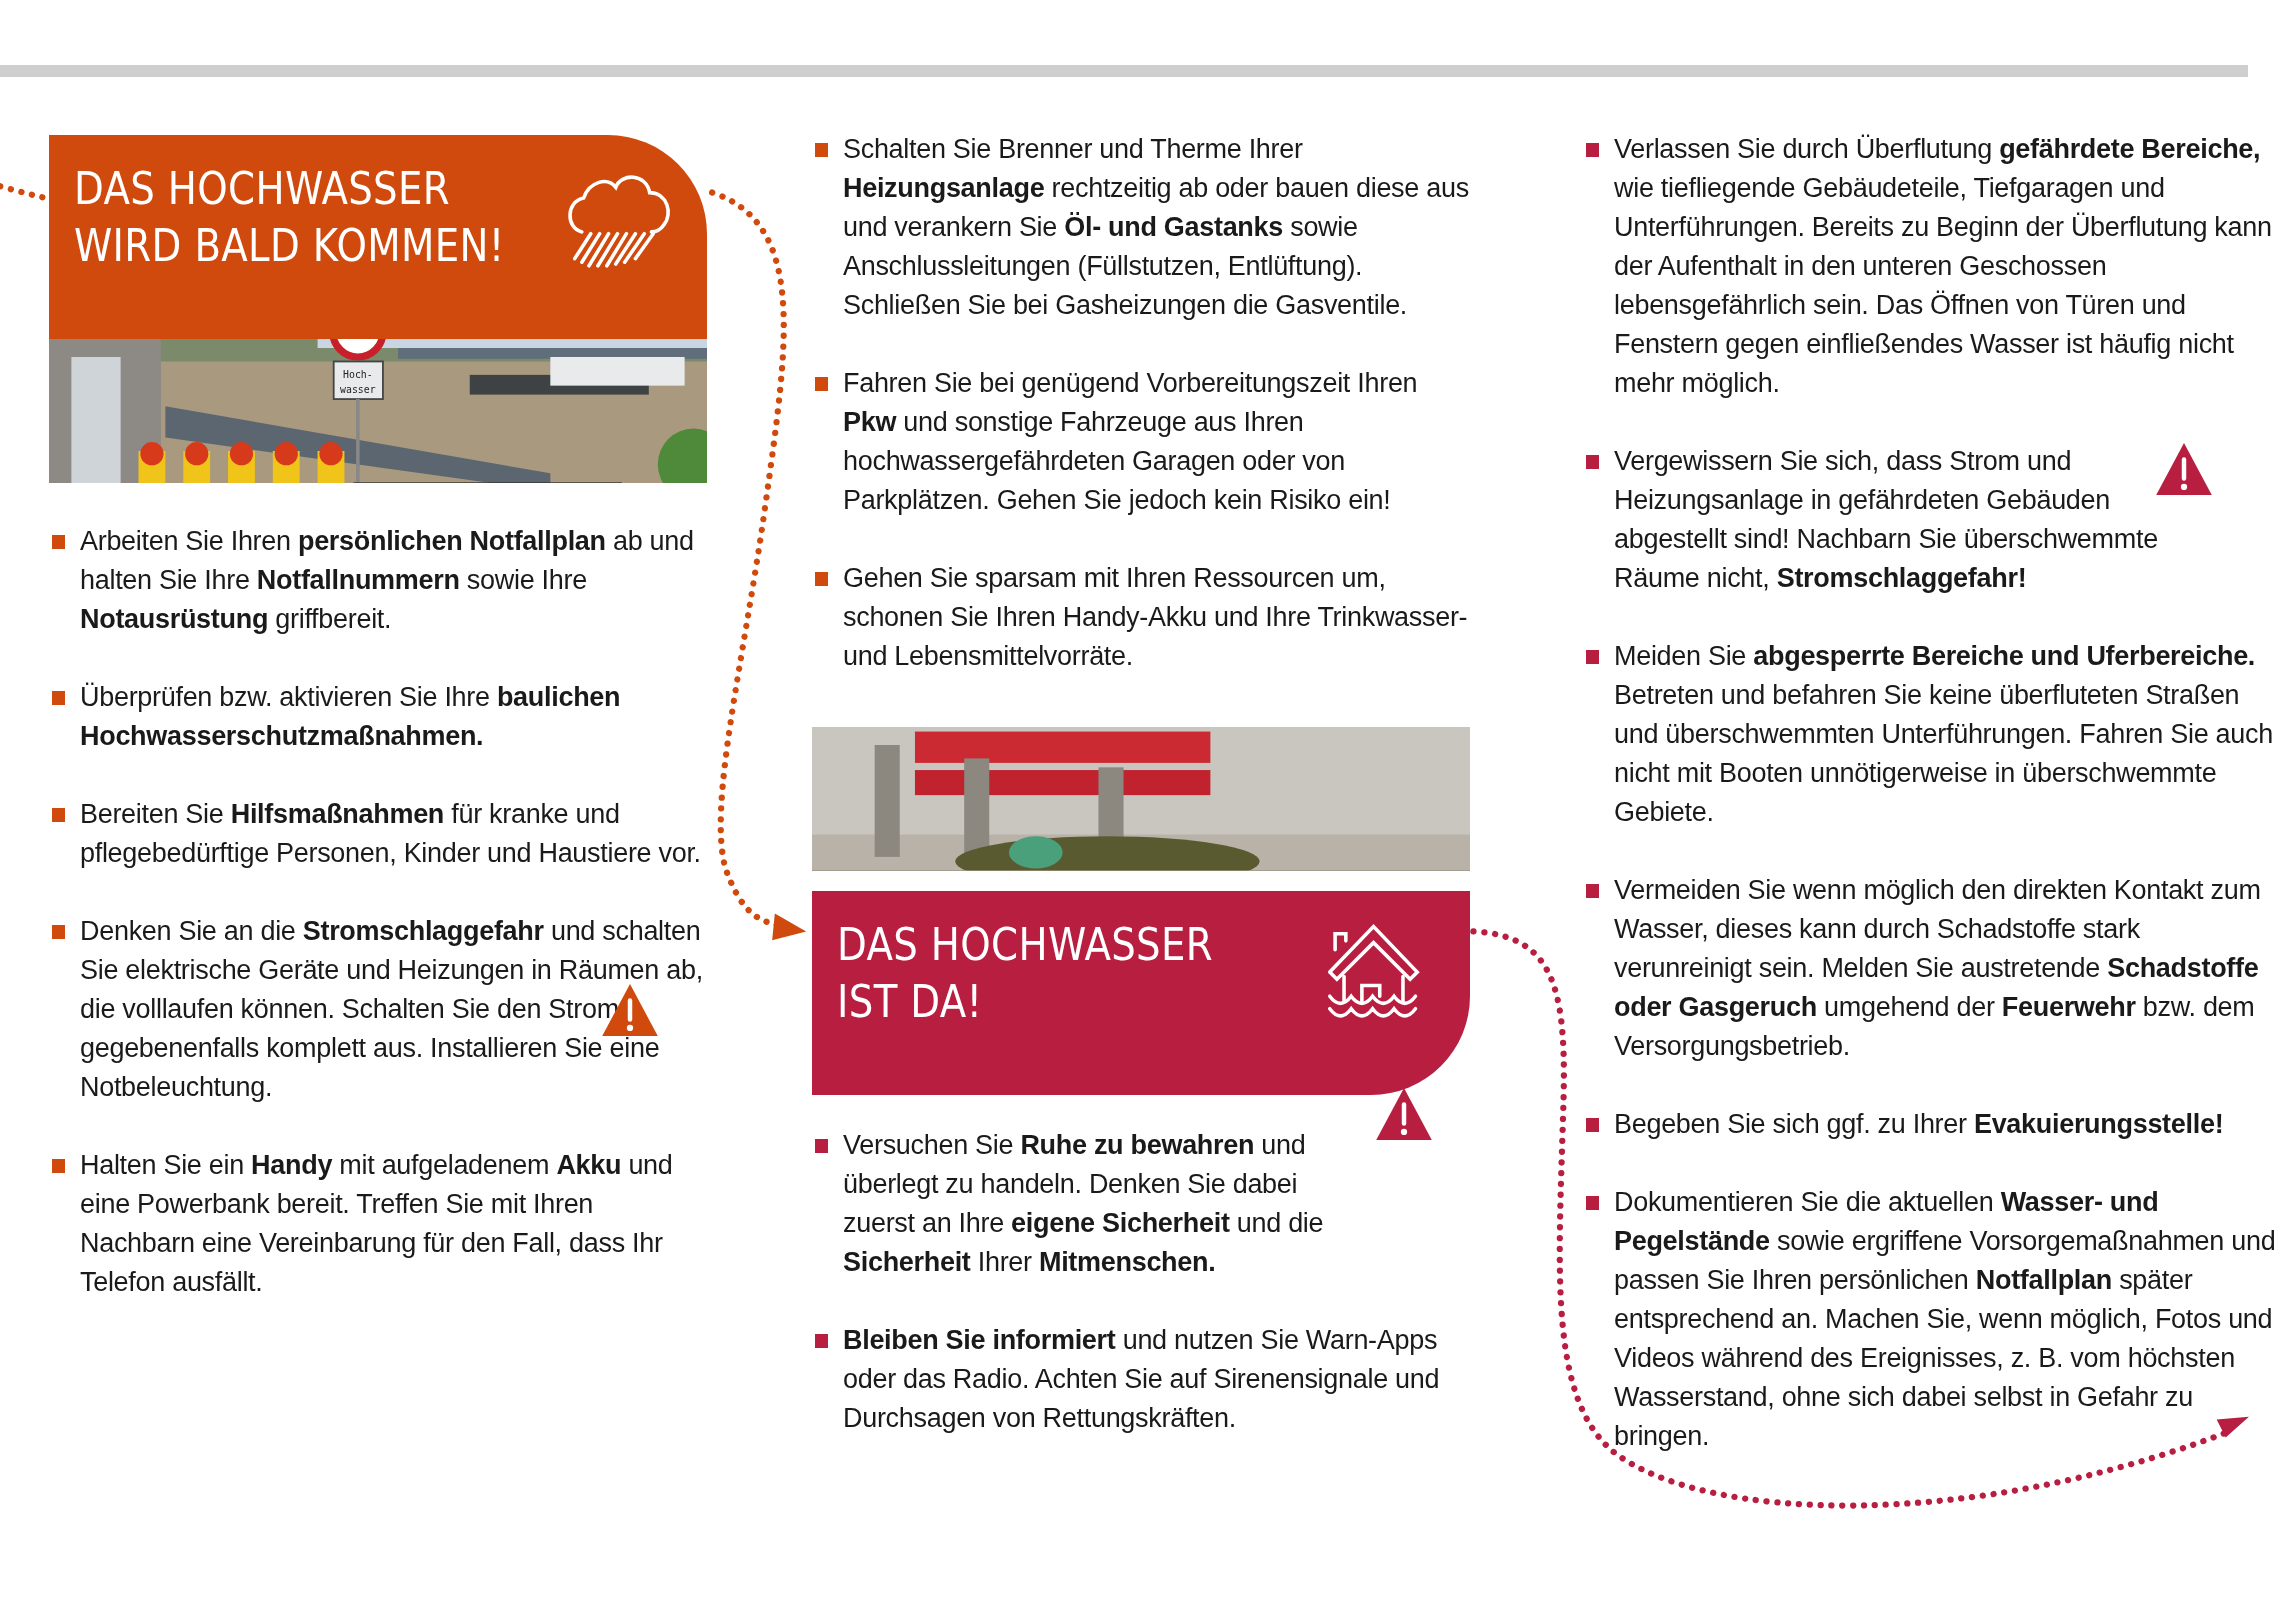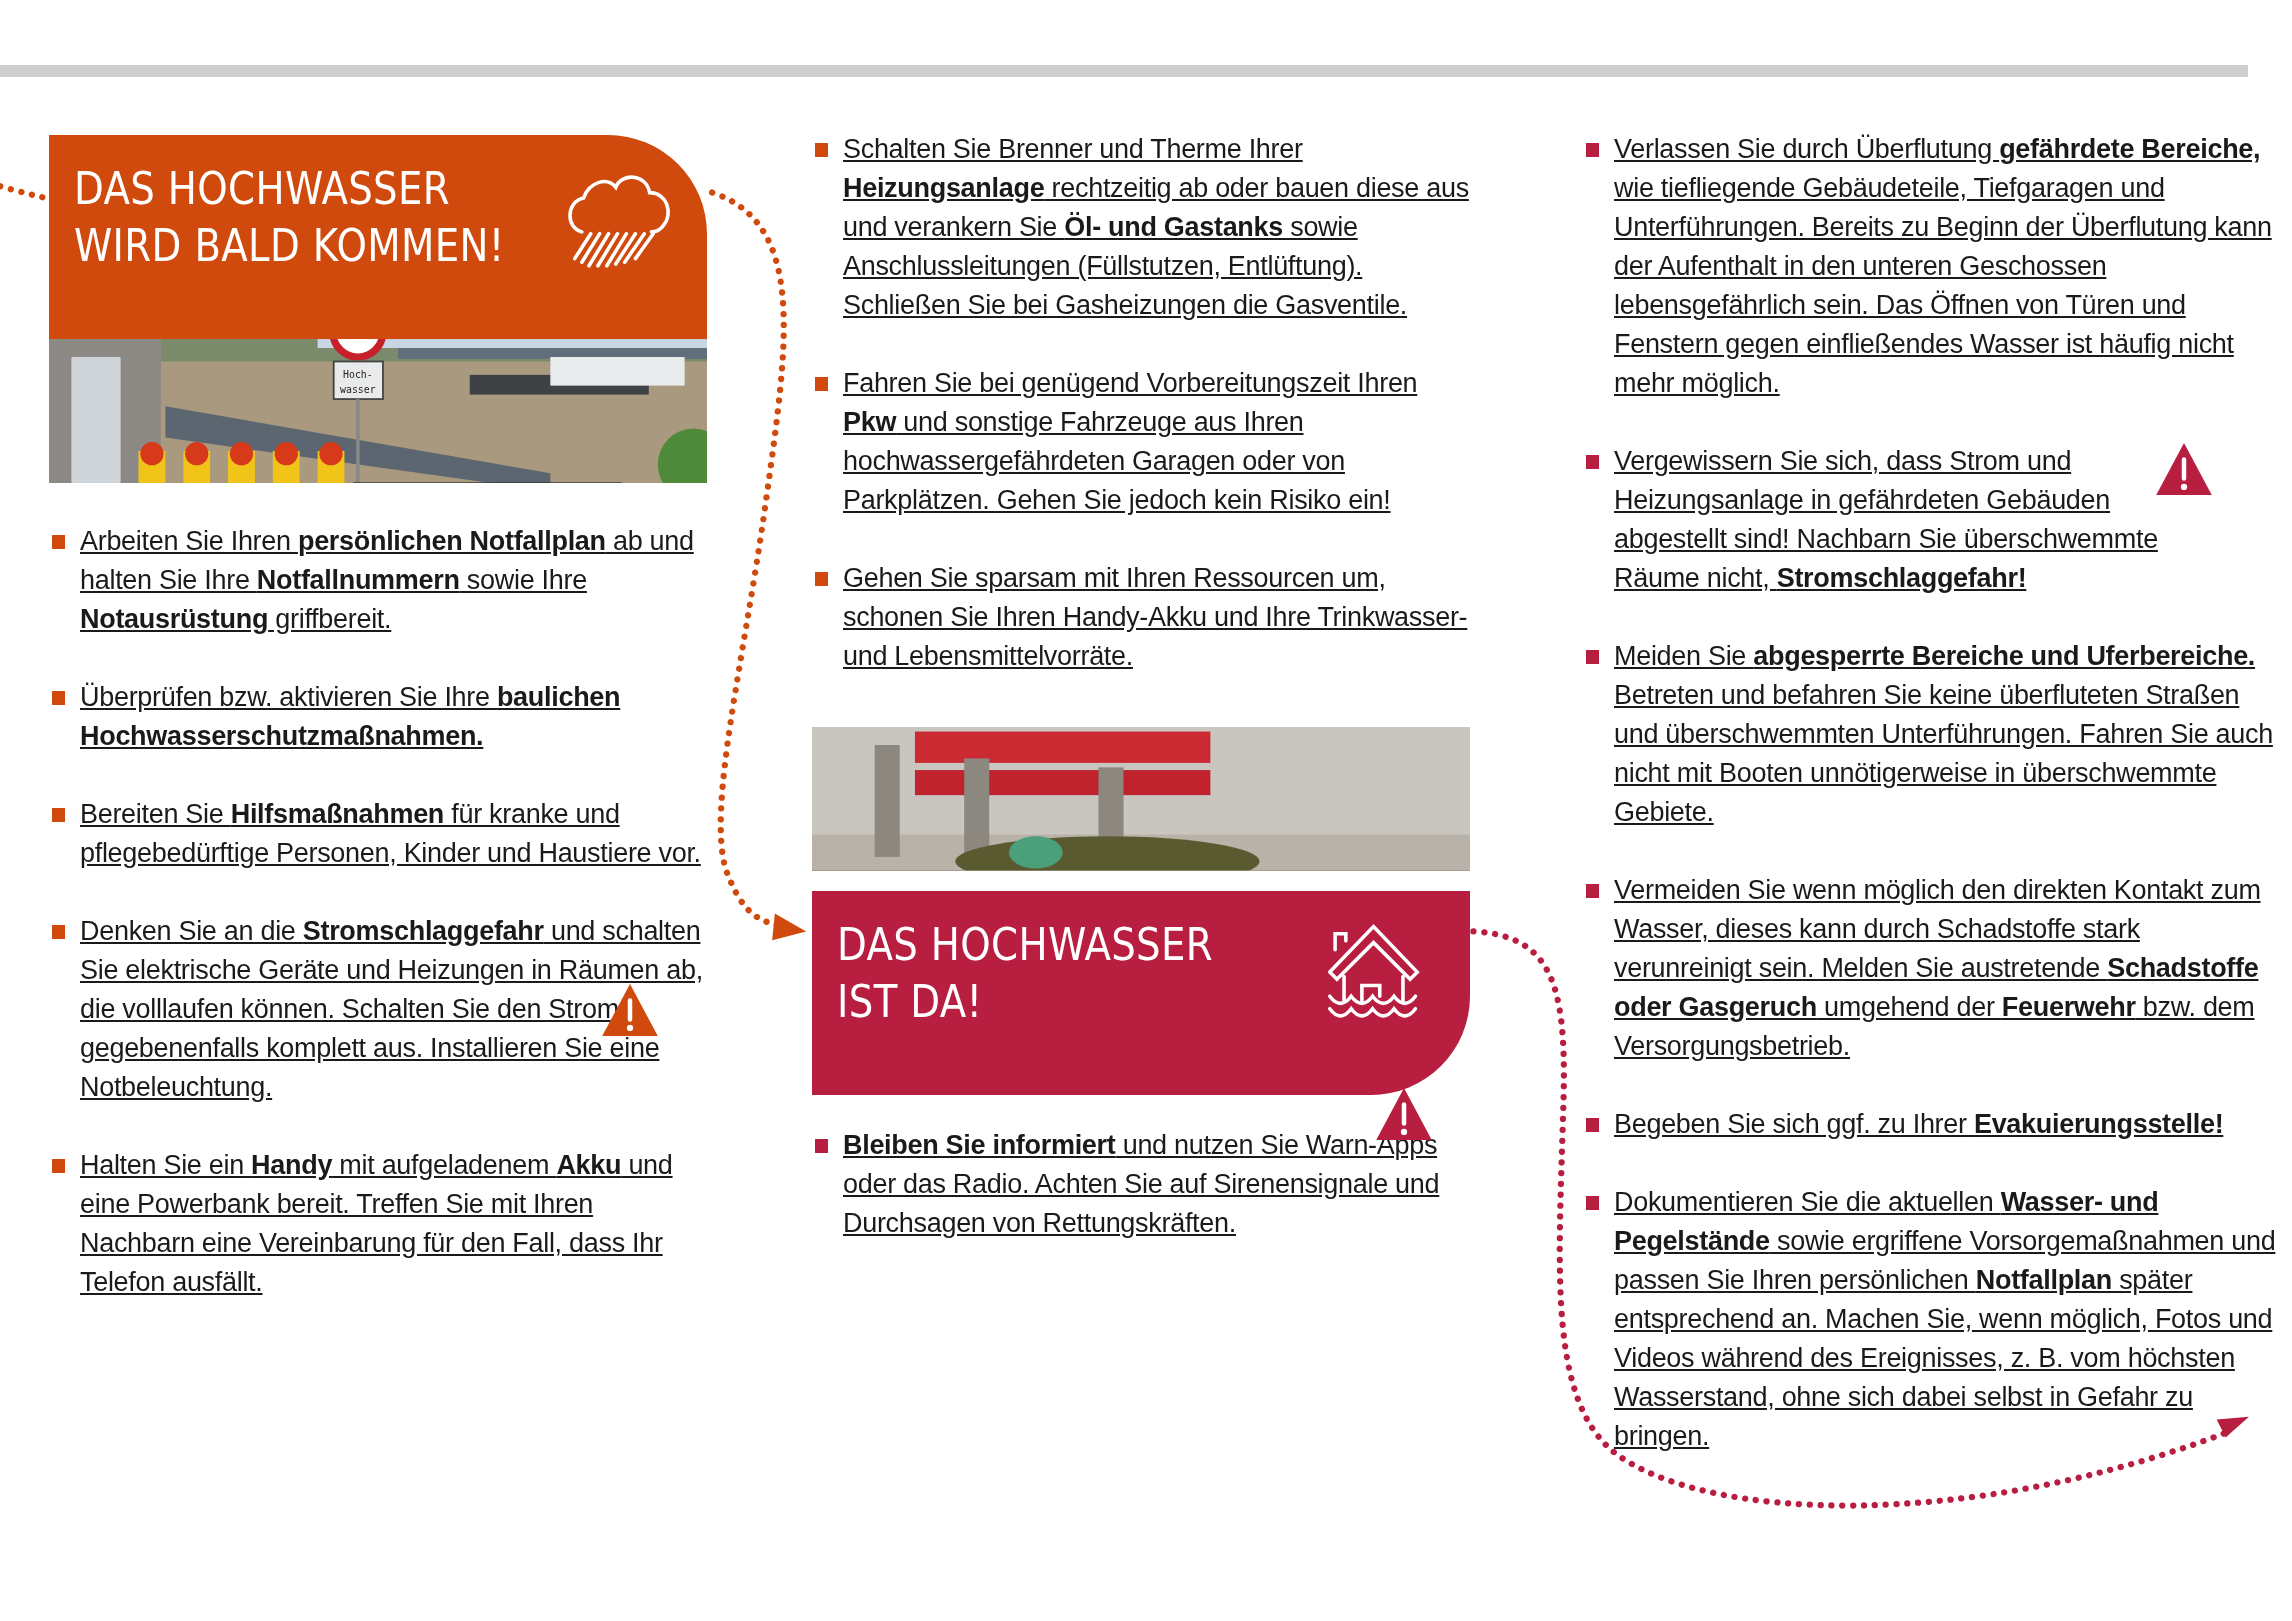--- a/index.html
+++ b/index.html
@@ -18,21 +18,21 @@
   .header-title { position: absolute; left: 25px; top: 25px; font-size: 45px; line-height: 57px;
                   font-weight: 300; letter-spacing: 0.4px; text-transform: uppercase;
                   font-family: "DejaVu Sans", "Liberation Sans", sans-serif; font-weight: normal;
                   transform: scaleX(0.86); transform-origin: left top; }
   .header-icon { position: absolute; }
 
   .photo { position: relative; width: 658px; height: 144px; overflow: hidden; }
 
   ul.items { list-style: none; margin: 0; padding: 0; }
   ul.items li { position: relative; padding-left: 31px; font-size: 27px; line-height: 39px;
-                margin-bottom: 39px; letter-spacing: -0.3px; text-decoration: underline; }
+                margin-bottom: 39px; letter-spacing: -0.3px; }
   ul.items li .bullet { position: absolute; left: 2.7px; top: 13.4px; width: 13.4px; height: 13.4px; }
   .bullet.orange { background: #cf4a0c; }
   .bullet.red { background: #b81e40; }
   ul.items li b { font-weight: bold; }
 
   .warn { position: absolute; }
   svg.paths { position: absolute; left: 0; top: 0; pointer-events: none; }
 </style>
 </head>
 <body>
@@ -157,20 +157,21 @@
         <polyline points="12,30 12,12 24,12 24,20"></polyline>
         <polyline points="22,60 22,88"></polyline>
         <polyline points="88,60 88,88"></polyline>
         <polyline points="42,88 42,70 62,70 62,82"></polyline>
         <path d="M 6 82 q 12 16 24 0 q 12 16 24 0 q 12 16 24 0 q 12 16 24 0"></path>
         <path d="M 6 96 q 12 16 24 0 q 12 16 24 0 q 12 16 24 0 q 12 16 24 0"></path>
       </g>
     </svg>
   </div>
   <ul class="items" style="margin-top:31px;">
+      <li style="padding-right: 99px;"><span class="bullet red"></span><span>Versuchen Sie </span><b>Ruhe zu bewahren</b><span> und überlegt zu handeln. Denken Sie dabei zuerst an Ihre </span><b>eigene Sicherheit</b><span> und die </span><b>Sicherheit</b><span> Ihrer </span><b>Mitmenschen.</b></li>
       <li><span class="bullet red"></span><b>Bleiben Sie informiert</b><span> und nutzen Sie Warn-Apps oder das Radio. Achten Sie auf Sirenensignale und Durchsagen von Rettungskräften.</span></li>
     </ul>
   <svg class="warn" style="left:564px;top:361px" width="56" height="52" viewBox="0 0 62 58">
     <polygon points="31,0 62,58 0,58" fill="#b81e40"></polygon>
       <rect x="28.5" y="16" width="5" height="26" rx="2.5" fill="#fff"></rect>
       <circle cx="31" cy="49" r="3.5" fill="#fff"></circle>
   </svg>
 </div>
 
 <div class="col col-right">

